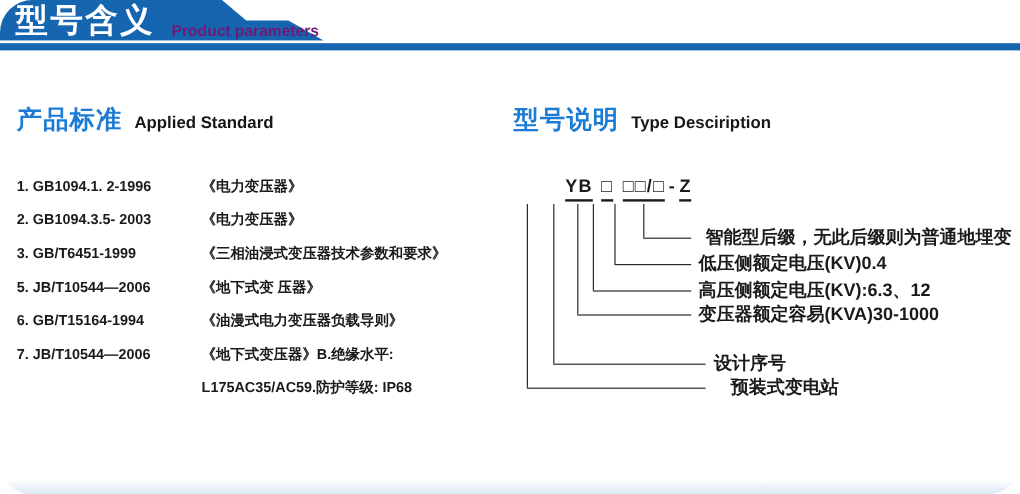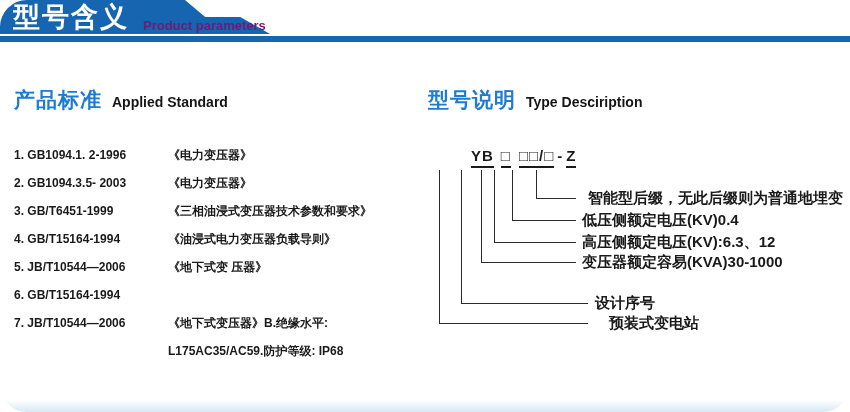--- a/index.html
+++ b/index.html
@@ -105,29 +105,26 @@
     </div>
     <div class="std-row">
       <span class="code">2. GB1094.3.5- 2003</span>
         <span class="name">《电力变压器》</span>
     </div>
     <div class="std-row">
       <span class="code">3. GB/T6451-1999</span>
         <span class="name">《三相油浸式变压器技术参数和要求》</span>
     </div>
     <div class="std-row">
-      <span class="code">4. GB/T15164-1994</span>
-        <span class="name">《油浸式电力变压器负载导则》</span>
-    </div>
-    <div class="std-row">
       <span class="code">5. JB/T10544—2006</span>
         <span class="name">《地下式变 压器》</span>
     </div>
     <div class="std-row">
       <span class="code">6. GB/T15164-1994</span>
+        <span class="name">《油漫式电力变压器负载导则》</span>
     </div>
     <div class="std-row">
       <span class="code">7. JB/T10544—2006</span>
         <span class="name">《地下式变压器》B.绝缘水平:</span>
     </div>
     <div class="std-row">
       <span class="code"></span>
         <span class="name">L175AC35/AC59.防护等级: IP68</span>
     </div>
   </div>

